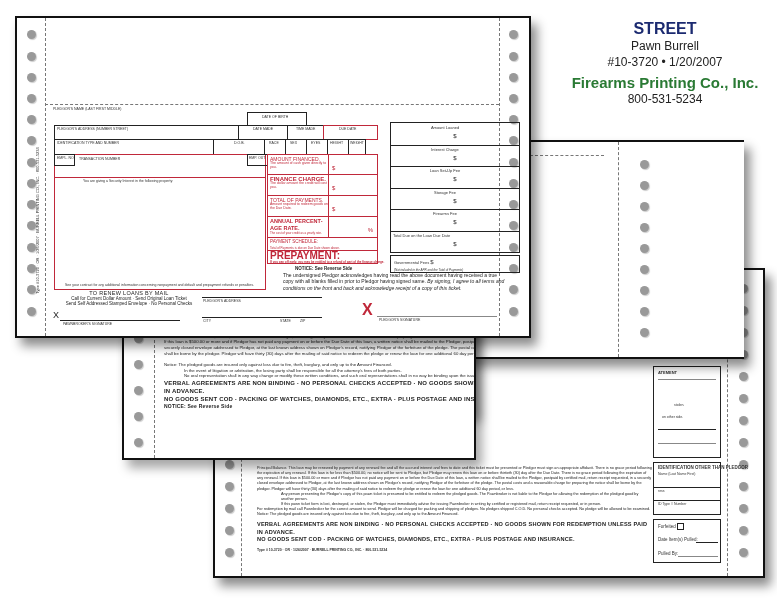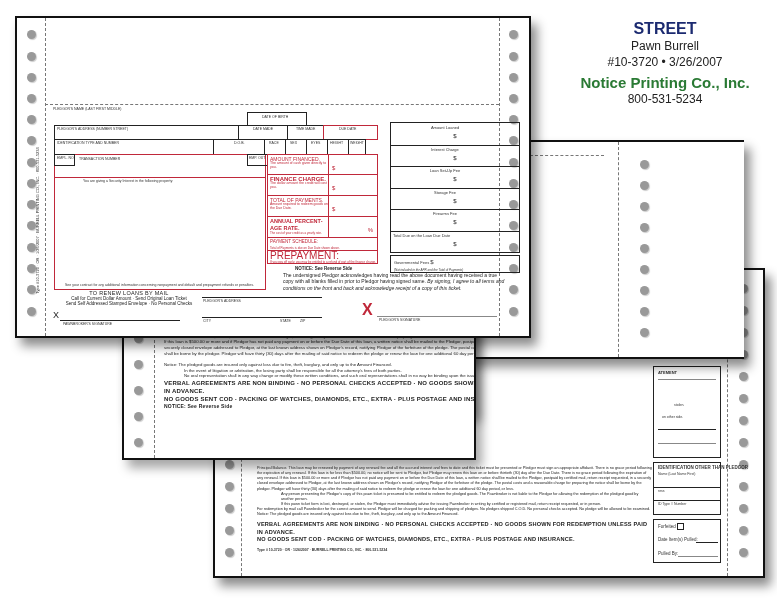--- a/index.html
+++ b/index.html
@@ -272,21 +272,21 @@
       <div class="red" style="font-size:5.5px;font-weight:bold;line-height:1.3;">ANNUAL PERCENT-AGE RATE.</div>
       <div class="red" style="font-size:3px;line-height:1.1;">The cost of your credit as a yearly rate.</div>
     </div>
     <div style="position:absolute;left:60px;top:0;bottom:0;border-left:1px solid #c0283a;"></div>
     <div class="red" style="position:absolute;right:4px;top:10px;font-size:6px;">%</div>
   </div>
   <div class="rbox" style="left:250px;top:219px;width:111px;height:14px;">
     <div class="red" style="position:absolute;left:2px;top:1px;font-size:4.5px;">PAYMENT SCHEDULE:</div>
     <div class="red" style="position:absolute;left:2px;top:8px;font-size:3px;">Total of Payments is due on Due Date shown above.</div>
   </div>
-  <div class="rbox" style="left:250px;top:232px;width:111px;height:14px;">
+  <div class="rbox" style="left:250px;top:232px;width:111px;height:14px;font-weight:bold;">
     <span class="red" style="position:absolute;left:2px;top:-1px;font-size:10px;">PREPAYMENT:</span>
     <div class="red" style="position:absolute;left:2px;top:9px;font-size:3px;white-space:nowrap;">If you pay off early, you may be entitled to a refund of part of the finance charge.</div>
   </div>
 
   <div class="kbox" style="left:373px;top:104px;width:130px;height:131px;border-width:1.3px;">
     <div id="charges-rows">
         <div style="position: absolute; left: 0px; right: 0px; top: 0px; height: 21.5px; border-bottom: 1px solid rgb(34, 34, 34);">
           <div style="position: absolute; top: 2px; font-size: 4px; color: rgb(51, 51, 51); left: 0px; right: 0px; text-align: center; padding-right: 20px;">Amount Loaned</div>
           <div style="position: absolute; left: 0px; right: 0px; top: 10px; text-align: center; font-size: 6px;">$</div>
         </div>
@@ -340,16 +340,16 @@
   <div class="lbl" style="left:283px;top:301px;">ZIP</div>
 
   <div style="position:absolute;left:345px;top:283px;font-size:16px;font-weight:bold;color:#c0283a;">X</div>
   <div class="hline" style="left:360px;top:298px;width:120px;border-top-color:#888;"></div>
   <div class="lbl" style="left:362px;top:300px;">PLEDGOR'S SIGNATURE</div>
 </div>
 
 <div class="info">
   <div class="st">STREET</div>
   <div class="t">Pawn Burrell</div>
-  <div class="t">#10-3720 • 3/26/2007</div>
-  <div class="co">Notice Printing Co., Inc.</div>
+  <div class="t">#10-3720 • 1/20/2007</div>
+  <div class="co">Firearms Printing Co., Inc.</div>
   <div class="t">800-531-5234</div>
 </div>
 
 </body></html>

